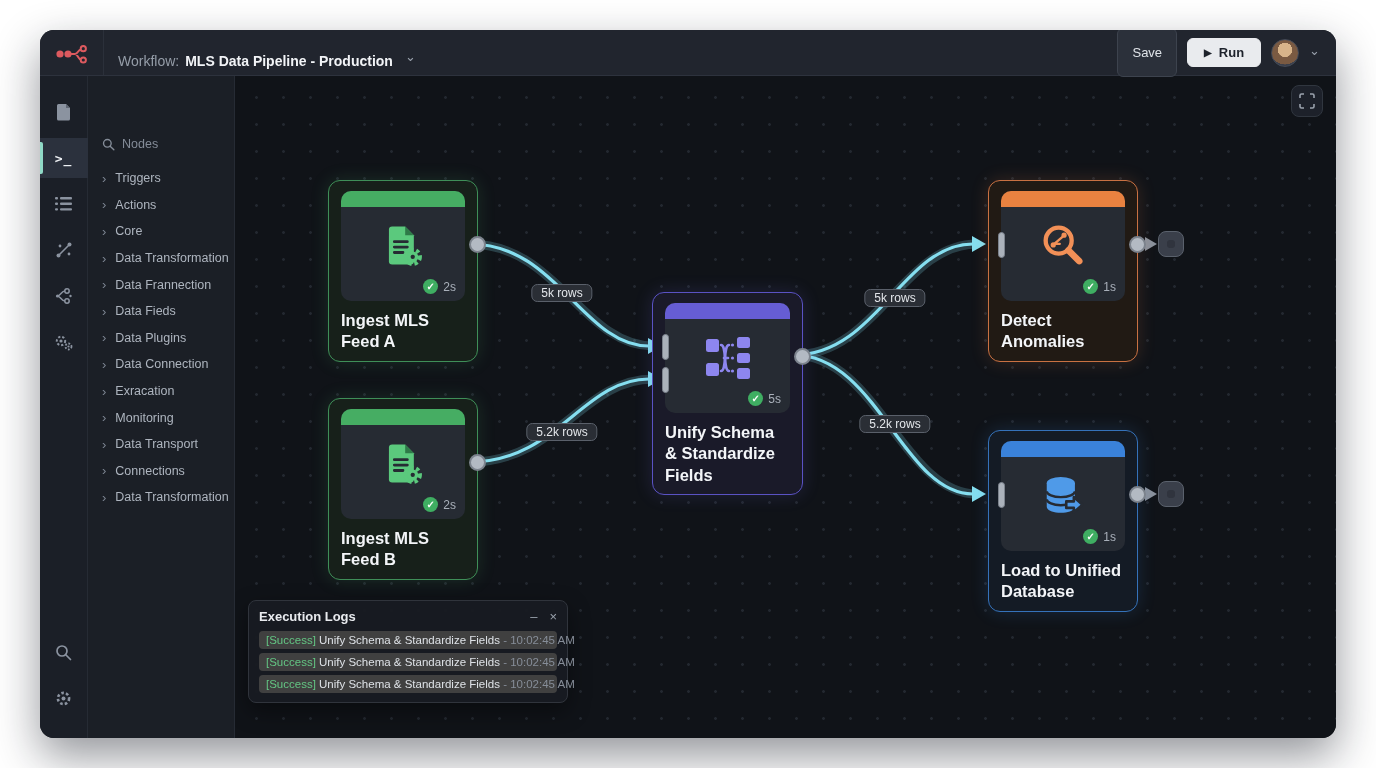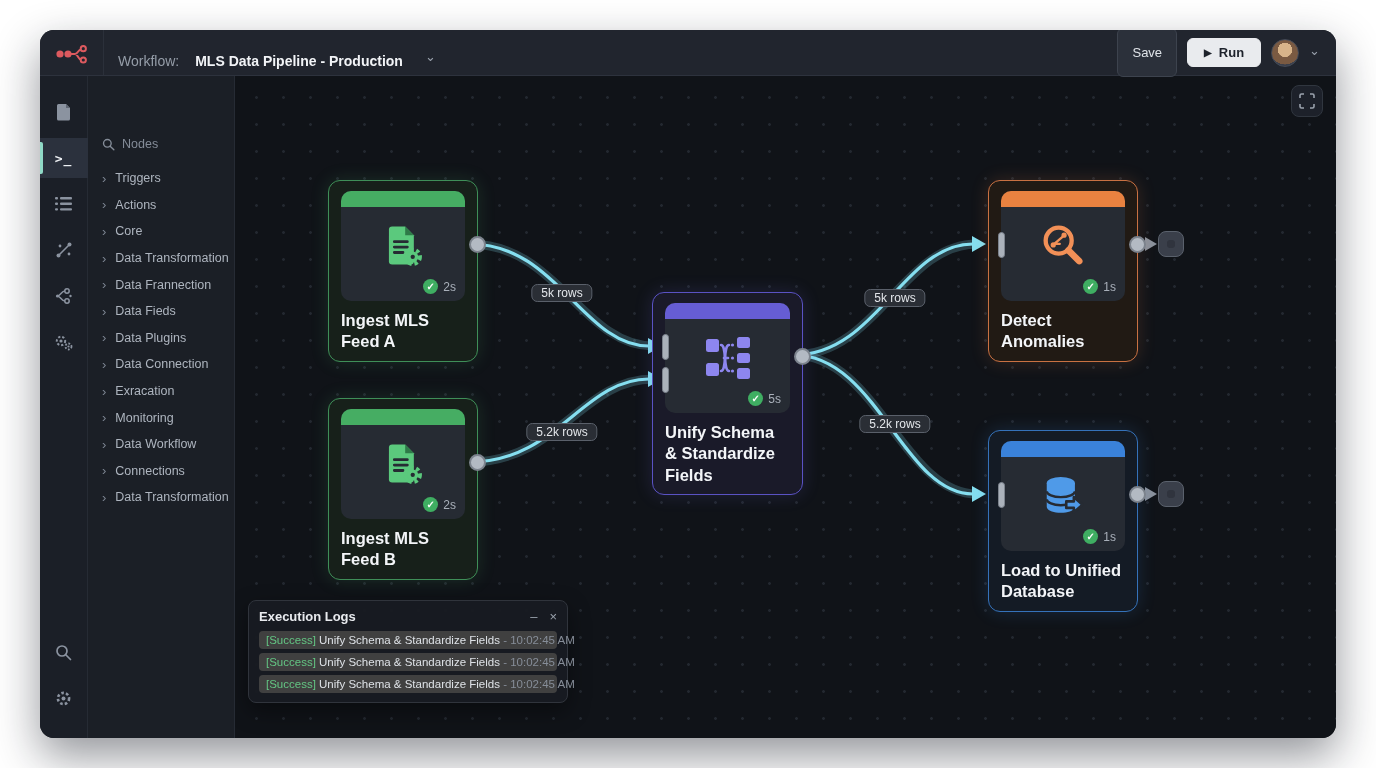--- a/index.html
+++ b/index.html
@@ -11,21 +11,21 @@
     box-shadow:0 18px 45px rgba(15,20,30,.45);
   }
 
   
   .header {
     position:absolute; left:0; top:0; right:0; height:46px;
     background:#21252e; border-bottom:1px solid #2d323d;
     display:flex; align-items:center; z-index:10;
   }
   .logo-box { width:64px; height:100%; display:flex; align-items:center; justify-content:center; border-right:1px solid #2b303a; }
-  .wf-title { display:flex; align-items:flex-start; gap:16px; margin-left:14px; font-size:14px;margin-top:16px; }
+  .wf-title { display:flex; align-items:flex-start; gap:6px; margin-left:14px; font-size:14px;margin-top:16px; }
   .wf-label { color:#959da8; }
   .wf-name { color:#f2f4f7; font-weight:700; }
   .wf-chevron { color:#9aa2ad; font-size:13px; margin-left:6px; margin-top:-4px; }
   .header-right { margin-left:auto; display:flex; align-items:center; gap:10px; padding-right:16px; }
   .btn-save {
     background:#2b303a; border:1px solid #3d434e; color:#dfe3e8;
     font-size:13px; padding:16px 14px; border-radius:6px; cursor:pointer;
     font-family:"Liberation Sans", sans-serif;
   }
   .btn-run {
@@ -308,21 +308,21 @@
       <div class="tree-item">
           <span class="tree-chevron">›</span>
           <span>Exracation</span>
         </div>
       <div class="tree-item">
           <span class="tree-chevron">›</span>
           <span>Monitoring</span>
         </div>
       <div class="tree-item">
           <span class="tree-chevron">›</span>
-          <span>Data Workflow</span>
+          <span>Data Transport</span>
         </div>
       <div class="tree-item">
           <span class="tree-chevron">›</span>
           <span>Connections</span>
         </div>
       <div class="tree-item">
           <span class="tree-chevron">›</span>
           <span>Data Transformation</span>
         </div>
     </div>

